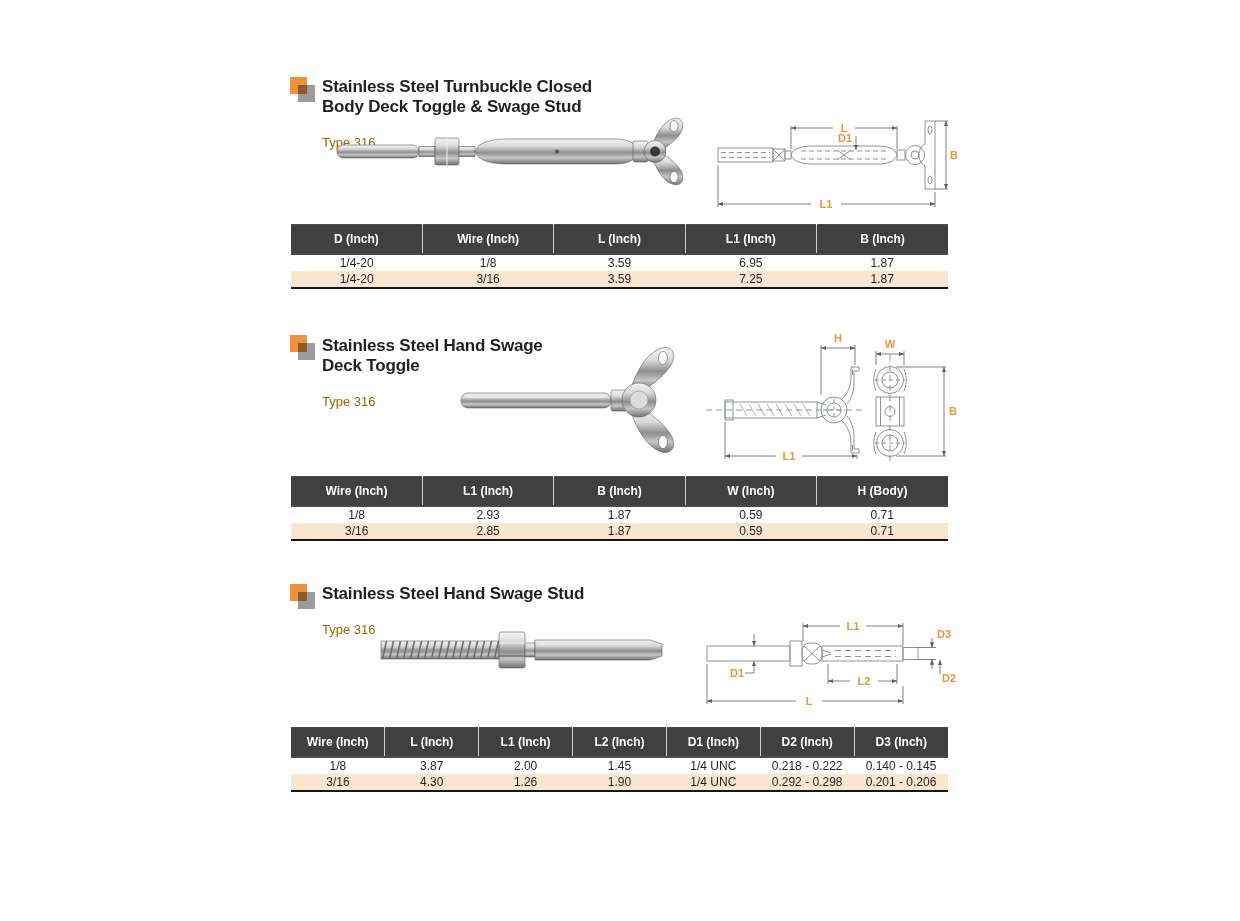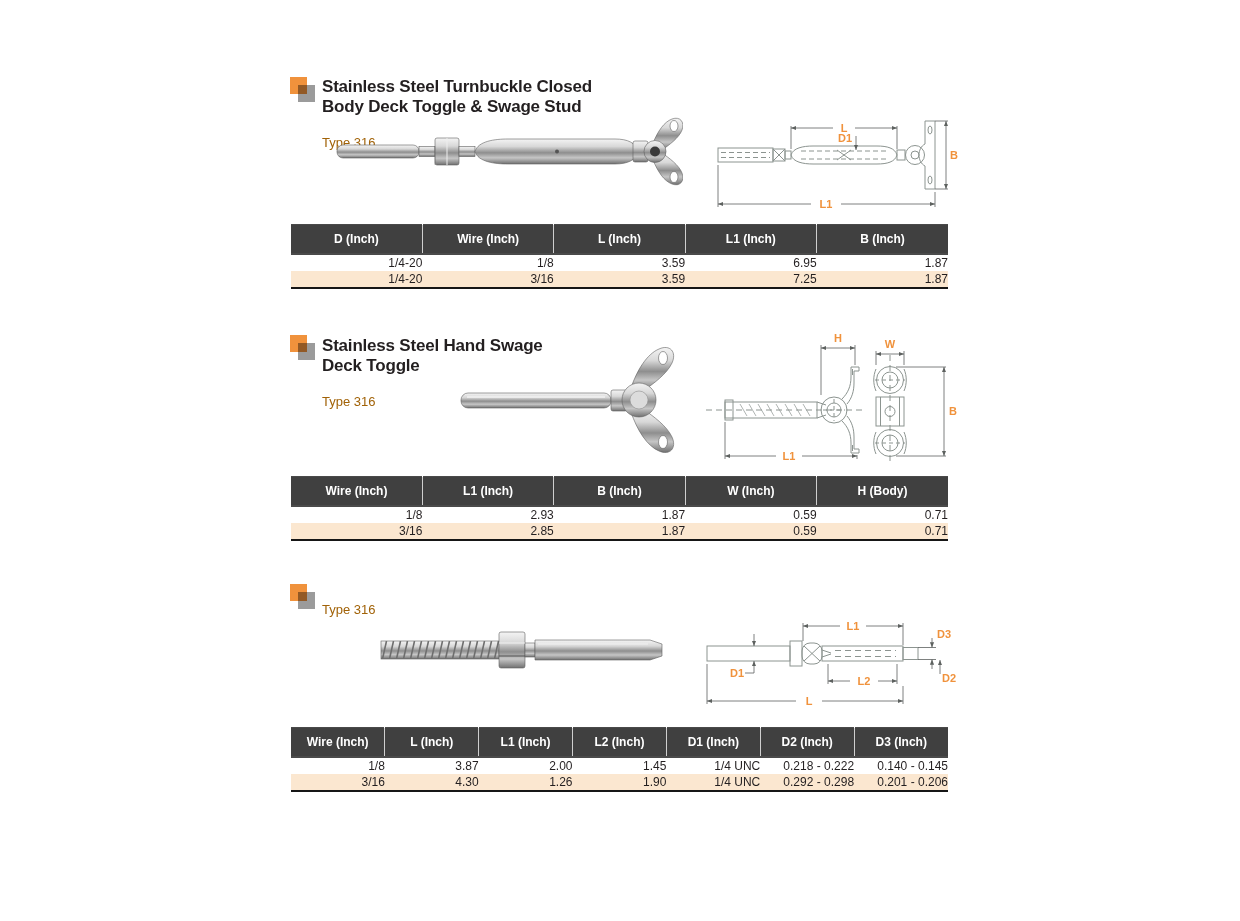--- a/index.html
+++ b/index.html
@@ -16,21 +16,21 @@
   .title-line { font-size:17px; font-weight:bold; line-height:20px; letter-spacing:-0.2px; white-space:nowrap; }
   .subtitle { font-size:13px; line-height:16px; margin-top:18px; color:#a16207; }
 
   .photo, .diagram { position:absolute; }
 
   table.spec { position:absolute; left:291px; width:657px; border-collapse:collapse; table-layout:fixed;
                border-top:1px solid #4a4a4a; border-bottom:2.5px solid #161616; }
   table.spec th { background:#404040; color:#ffffff; font-size:12px; font-weight:bold; height:29px;
                   border-bottom:2px solid #4a4a4a; text-align:center; vertical-align:middle; }
   table.spec th:not(:last-child) { border-right:1px solid rgba(255,255,255,0.75); }
-  table.spec td { font-size:12px; color:#231F20; text-align:right; height:16px; line-height:16px;
+  table.spec td { font-size:12px; color:#231F20; text-align:center; height:16px; line-height:16px;
                   vertical-align:middle; padding:0; }
   table.spec tbody tr.alt { background:#FBE7D0; }
 
   text.dim { fill:#F0923C; font-size:11px; font-weight:bold; font-family:"Liberation Sans", sans-serif; }
 </style>
 </head>
 <body>
 
 <div class="page">
 
@@ -281,20 +281,21 @@
   </div>
 
   <div class="section">
 
     <div class="bullet" style="left:290px; top:584px;">
       <div class="sq-orange"></div>
       <div class="sq-gray"></div>
     </div>
 
     <div class="title-block" style="left:322px; top:584px;">
+      <div class="title-line">Stainless Steel Hand Swage Stud</div>
       <div class="subtitle">Type 316</div>
     </div>
 
     <svg class="photo" style="left:378px; top:628px;" width="292" height="46" viewBox="0 0 292 46">
       <defs>
         <linearGradient id="pm3" x1="0" y1="0" x2="0" y2="1">
           <stop offset="0" stop-color="#f4f4f4"></stop>
             <stop offset="0.3" stop-color="#d8d8d8"></stop>
           <stop offset="0.55" stop-color="#8e8e8e"></stop>
             <stop offset="0.75" stop-color="#c6c6c6"></stop>

